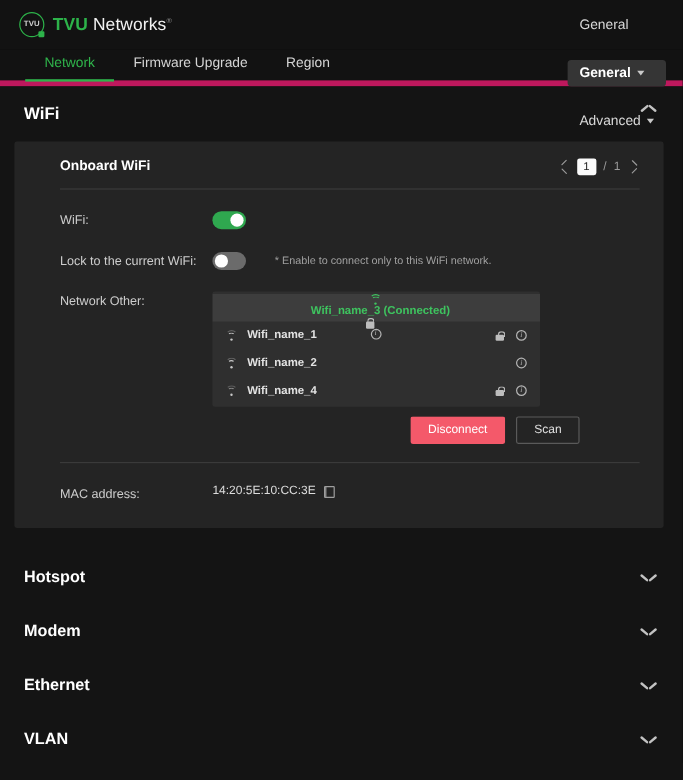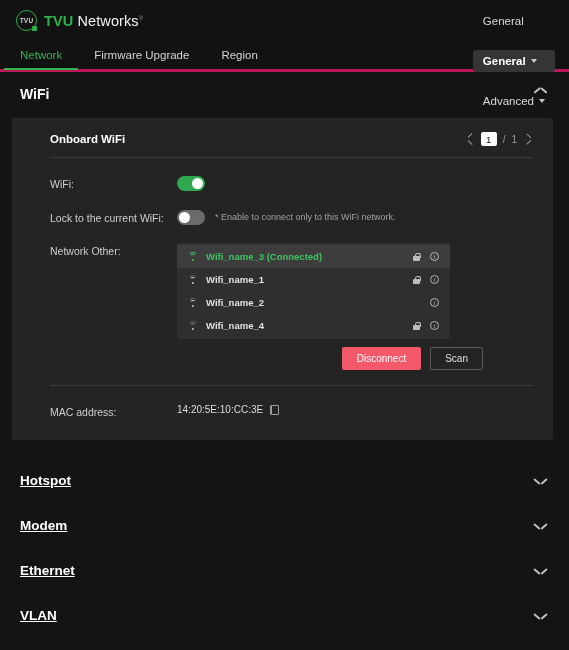--- a/index.html
+++ b/index.html
@@ -56,22 +56,22 @@
     border-left: 3.4px solid transparent;
     border-right: 3.4px solid transparent;
     border-top: 4px solid #c9c9c9;
   }
 
   
   .subtabs {
     height: 31px;
     background: #121212;
     display: flex; align-items: flex-end;
-    padding: 0 4px;
-    border-bottom: 3px solid #be185d;
+    padding: 0 21px;
+    border-bottom: 5px solid #be185d;
   }
   .tab {
     font-size: 11.5px; color: #d5d5d5;
     padding: 0 16px 7px 16px;
     cursor: pointer; white-space: nowrap;
     border-bottom: 2px solid transparent;
     margin-bottom: -1px;
   }
   .tab.active { color: #2fb44b; border-bottom-color: #2fb44b; }
 
@@ -141,32 +141,32 @@
   }
   .toggle.on  { background: #2fa84f; }
   .toggle.off { background: #6b6b6b; }
   .toggle::after {
     content: ""; position: absolute; top: 2px; width: 11px; height: 11px;
     border-radius: 50%; background: #ffffff;
   }
   .toggle.on::after  { right: 2px; }
   .toggle.off::after { left: 2px; }
 
-  .hint { font-size: 9px; color: #a0a0a0; margin-left: 10px; }
+  .hint { font-size: 9px; color: #a0a0a0; margin-left: 24px; }
 
   
   .netlist {
     width: 273px; background: #2f2f2f; border-radius: 2px;
     padding: 2px 0; overflow: hidden;
   }
   .netrow {
     height: 23px; display: flex; align-items: center;
     padding: 0 11px 0 10px; cursor: pointer;
   }
-  .netrow.selected { background: #3d3d3d; }
+  .netrow.selected { background: #3d3d3d; flex-direction: column; }
   .netrow .nname {
     font-size: 9.5px; color: #e3e3e3; font-weight: bold;
     margin-left: 8px; flex: 1; white-space: nowrap;
   }
   .netrow.selected .nname { color: #3ec45f; }
   .netrow.plain { padding-left: 12px; }
   .netrow.plain .nname { margin-left: 0; font-weight: normal; color: #dcdcdc; }
 
   .wifi-ico { width: 11px; height: 9px; position: relative; flex: none; }
   .wifi-ico i {
@@ -235,21 +235,21 @@
     content: ""; position: absolute; right: 0; bottom: 0;
     width: 6px; height: 8px; border: 1px solid #9e9e9e; border-radius: 1px;
     background: #242424;
   }
 
   
   .collapsed-sec {
     height: 45px; display: flex; align-items: center; justify-content: space-between;
     padding: 0 22px 0 20px; cursor: pointer;
   }
-  .collapsed-sec .section-title { font-size: 13.5px; text-decoration: underline; }
+  .collapsed-sec .section-title { font-size: 13.5px; }
   .sec-gap { height: 18px; }
 </style>
 </head>
 <body>
 
 <div class="topbar">
   <div class="brand">
     <div class="brand-mark">
       <span>TVU</span>
     </div>

